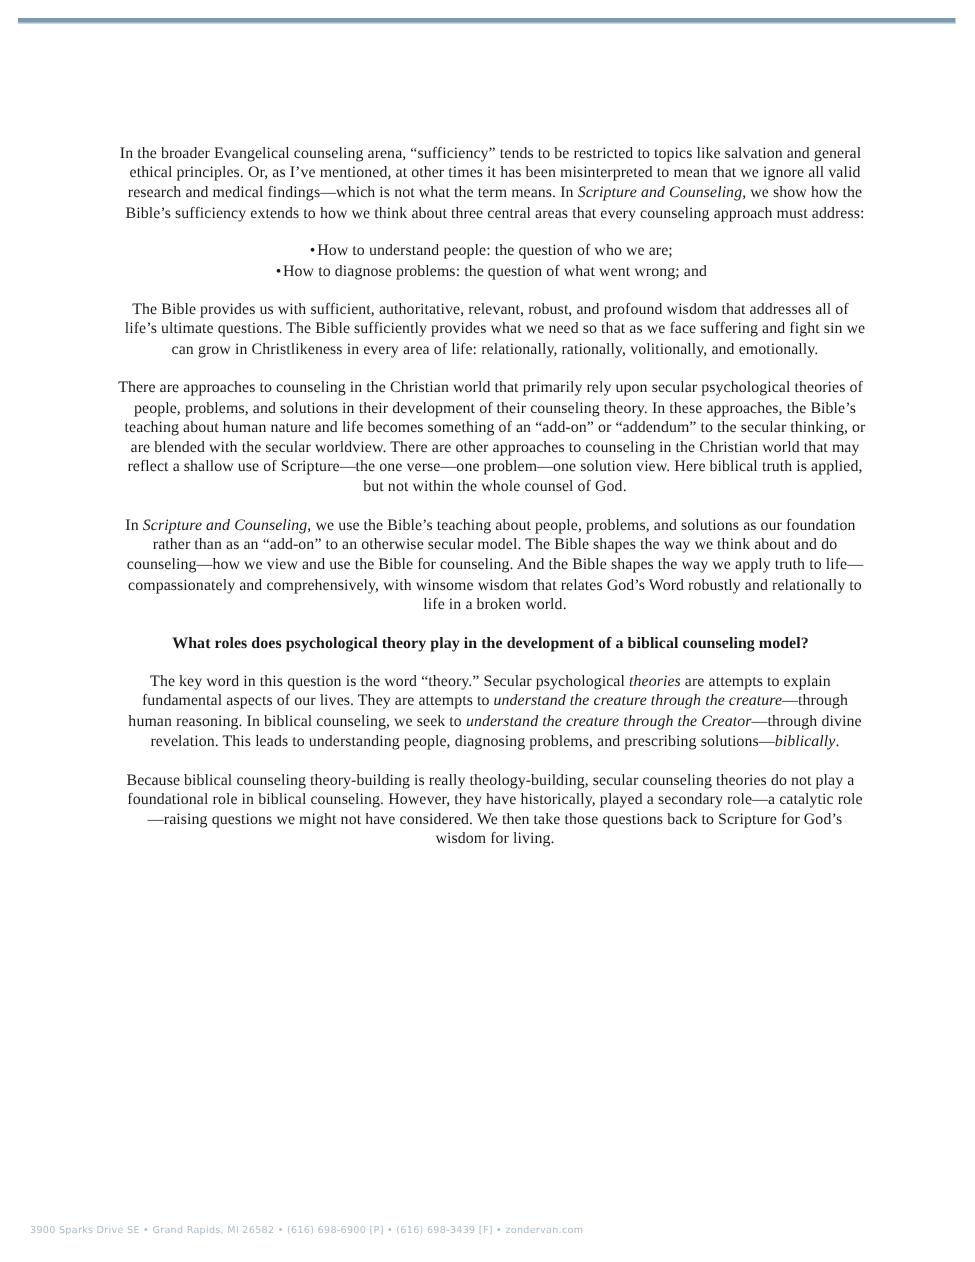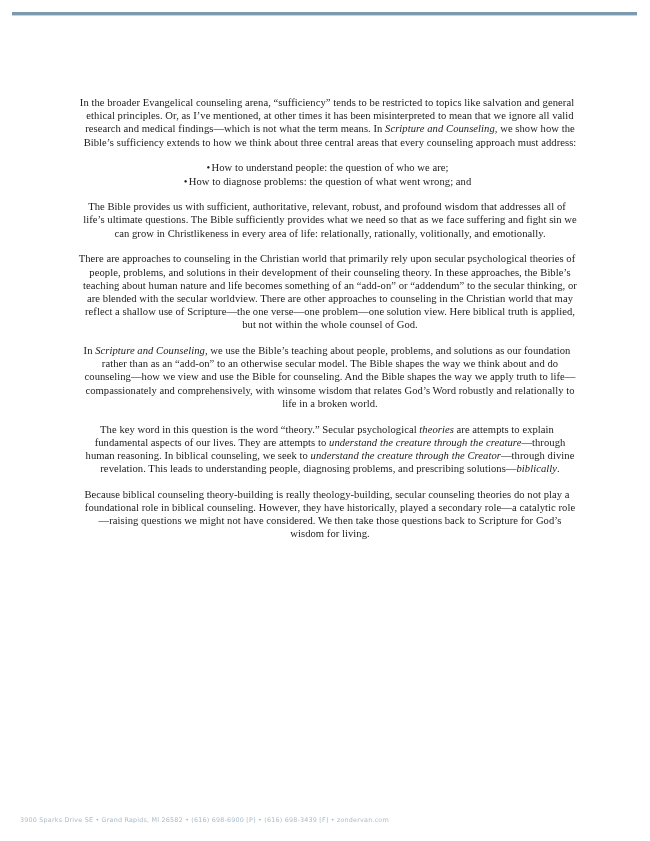--- a/index.html
+++ b/index.html
@@ -34,20 +34,21 @@
     <li><span class="dot">•</span><span>How to diagnose problems: the question of what went wrong; and</span></li>
   </ul>
 
   <p class="para">The Bible provides us with sufficient, authoritative, relevant, robust, and profound wisdom that addresses all of life’s ultimate questions. The Bible sufficiently provides what we need so that as we face suffering and fight sin we can grow in Christlikeness in every area of life: relationally, rationally, volitionally, and emotionally.</p>
 
 
   <p class="para">There are approaches to counseling in the Christian world that primarily rely upon secular psychological theories of people, problems, and solutions in their development of their counseling theory. In these approaches, the Bible’s teaching about human nature and life becomes something of an “add-on” or “addendum” to the secular thinking, or are blended with the secular worldview. There are other approaches to counseling in the Christian world that may reflect a shallow use of Scripture—the one verse—one problem—one solution view. Here biblical truth is applied, but not within the whole counsel of God.</p>
 
   <p class="para"><span>In </span><i>Scripture and Counseling</i><span>, we use the Bible’s teaching about people, problems, and solutions as our foundation rather than as an “add-on” to an otherwise secular model. The Bible shapes the way we think about and do counseling—how we view and use the Bible for counseling. And the Bible shapes the way we apply truth to life—compassionately and comprehensively, with winsome wisdom that relates God’s Word robustly and relationally to life in a broken world.</span></p>
 
+  <p class="q">What roles does psychological theory play in the development of a biblical counseling model?</p>
 
   <p class="para"><span>The key word in this question is the word “theory.” Secular psychological </span><i>theories</i><span> are attempts to explain fundamental aspects of our lives. They are attempts to </span><i>understand the creature through the creature</i><span>—through human reasoning. In biblical counseling, we seek to </span><i>understand the creature through the Creator</i><span>—through divine revelation. This leads to understanding people, diagnosing problems, and prescribing solutions—</span><i>biblically</i><span>.</span></p>
 
   <p class="para">Because biblical counseling theory-building is really theology-building, secular counseling theories do not play a foundational role in biblical counseling. However, they have historically, played a secondary role—a catalytic role—raising questions we might not have considered. We then take those questions back to Scripture for God’s wisdom for living.</p>
 
 </div>
 
 <div class="footer">3900 Sparks Drive SE • Grand Rapids, MI 26582 • (616) 698-6900 [P] • (616) 698-3439 [F] • zondervan.com</div>
 
 </body></html>

